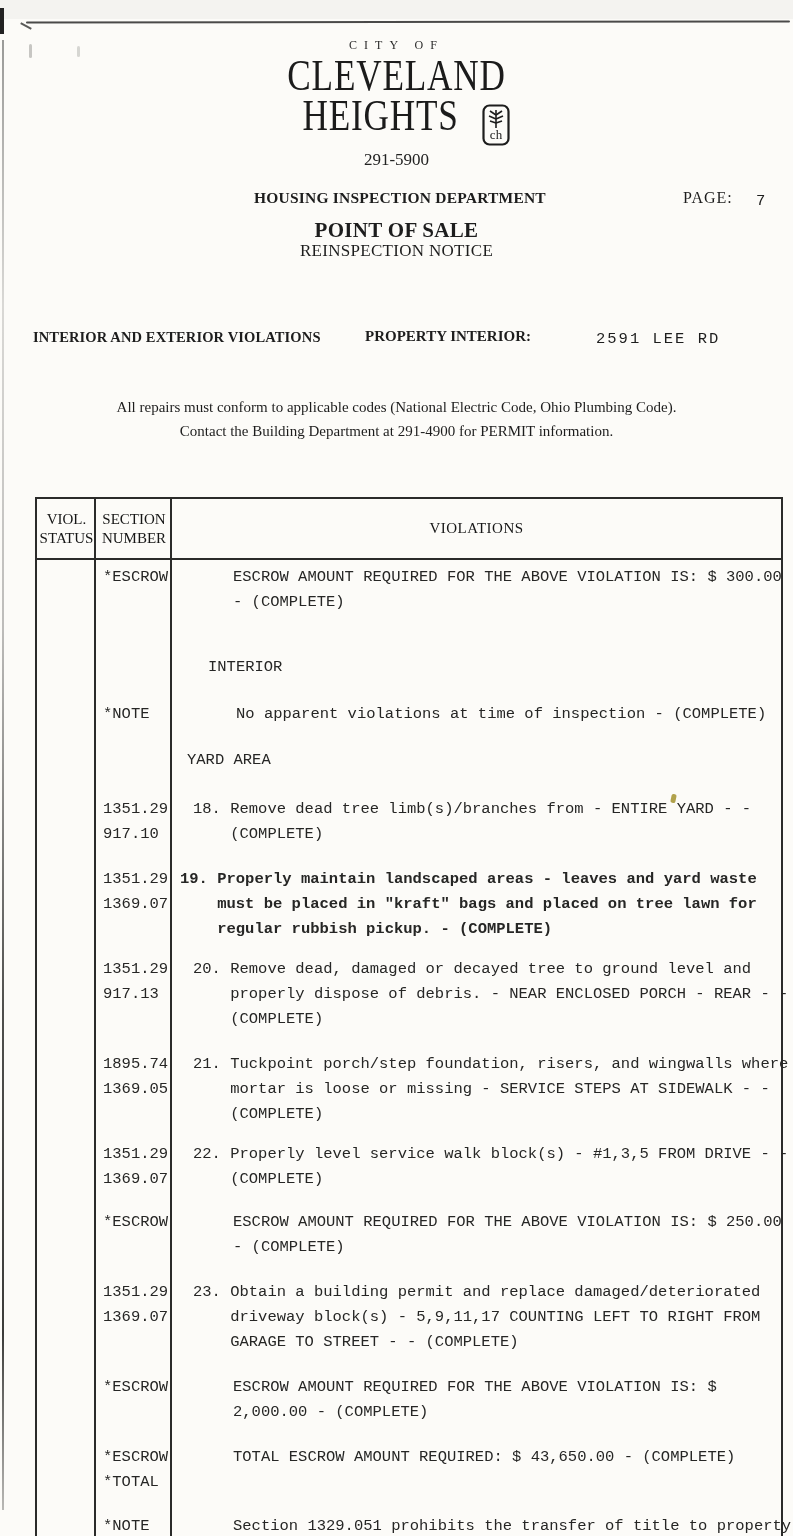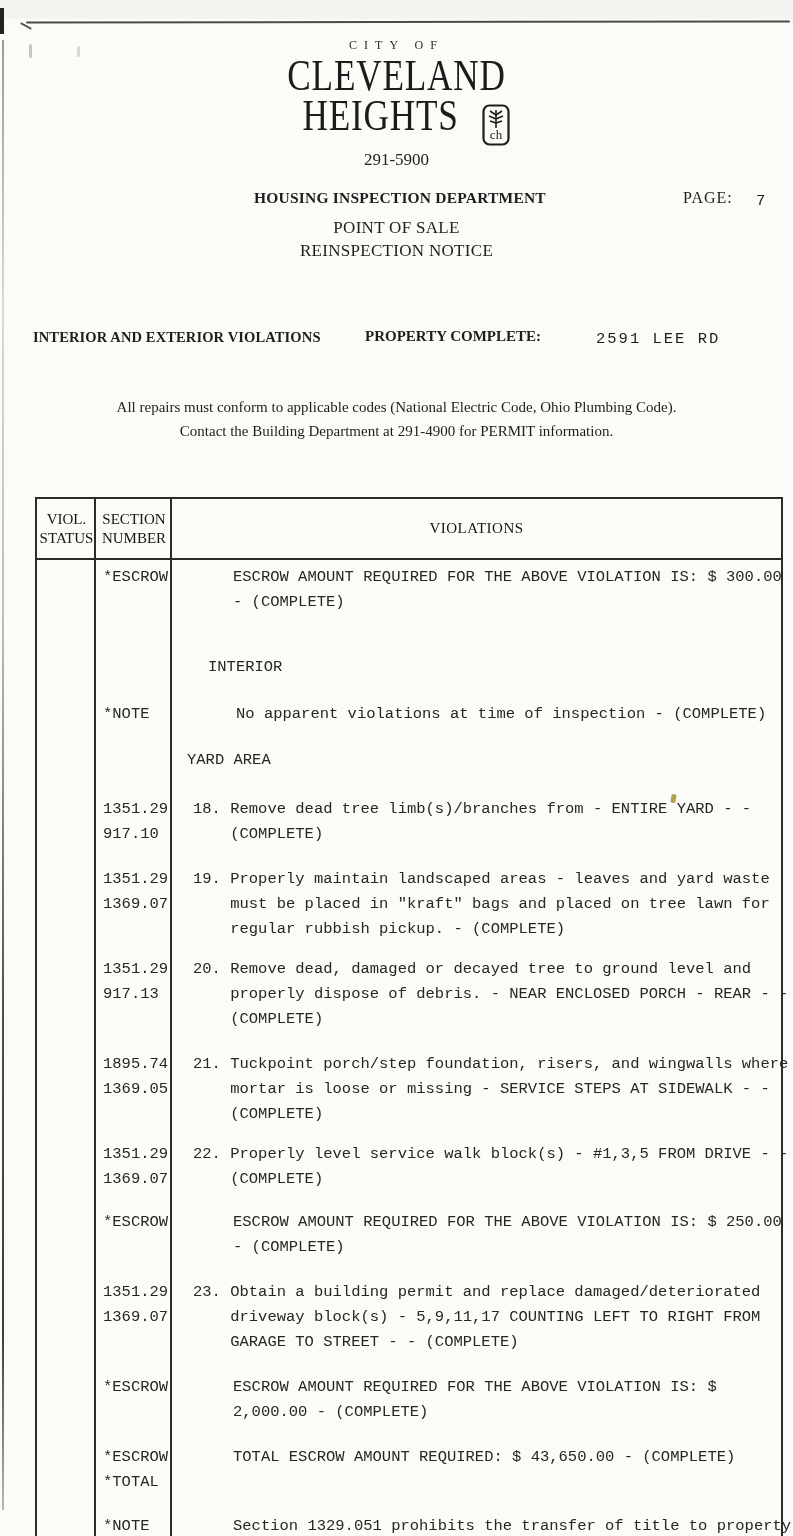--- a/index.html
+++ b/index.html
@@ -28,21 +28,21 @@
   .logo-big{font-size:44px;line-height:40px;color:#1b1b1b;letter-spacing:1px;
     transform:scaleX(.8);transform-origin:center;font-weight:400;}
   .cleveland{top:56px;}
   .heights-row{top:96px;left:0;width:793px;display:flex;justify-content:center;align-items:flex-start;gap:2px;}
   .emblem{margin-top:8px;margin-left:2px;}
   .phone{top:150px;font-size:17px;color:#222;}
 
   .dept{top:189px;left:250px;width:300px;text-align:center;font-weight:bold;font-size:15.5px;letter-spacing:.2px;}
   .page-label{top:189px;left:683px;font-size:16px;letter-spacing:1px;}
   .page-num{top:192px;left:756px;font-size:15.5px;}
-  .title1{top:218px;font-weight:normal;font-size:17px;letter-spacing:.3px;}
+  .title1{top:218px;font-weight:bold;font-size:21px;letter-spacing:.3px;}
   .title2{top:241px;font-weight:normal;font-size:17px;letter-spacing:.3px;}
 
   .section-label{top:329px;left:33px;font-weight:bold;font-size:15px;letter-spacing:.1px;transform:scaleX(.97);transform-origin:left;}
   .prop-label{top:328px;left:365px;font-weight:bold;font-size:15px;}
   .prop-address{top:330px;left:596px;font-size:15.5px;letter-spacing:2px;}
 
   .notice1{top:399px;font-size:15px;}
   .notice2{top:423px;font-size:15px;}
 
   
@@ -100,21 +100,21 @@
   </div>
   <div class="abs center phone">291-5900</div>
 
   <div class="abs dept">HOUSING INSPECTION DEPARTMENT</div>
   <div class="abs page-label">PAGE:</div>
   <div class="abs page-num mono">7</div>
   <div class="abs center title1">POINT OF SALE</div>
   <div class="abs center title2">REINSPECTION NOTICE</div>
 
   <div class="abs section-label">INTERIOR AND EXTERIOR VIOLATIONS</div>
-  <div class="abs prop-label">PROPERTY COMPLETE:</div>
+  <div class="abs prop-label">PROPERTY INTERIOR:</div>
   <div class="abs prop-address mono">2591 LEE RD</div>
 
   <div class="abs center notice1">All repairs must conform to applicable codes (National Electric Code, Ohio Plumbing Code).</div>
   <div class="abs center notice2">Contact the Building Department at 291-4900 for PERMIT information.</div>
 
   <div class="abs tbl">
     <div class="vline vline1"></div>
     <div class="vline vline2"></div>
     <div class="thead">
       <div class="th th1">
@@ -153,21 +153,21 @@
           <div class="cell-status mono"></div>
           <div class="cell-section mono">1351.29
 917.10</div>
           <div class="cell-text mono" style="padding-left: 21px;">18. Remove dead tree limb(s)/branches from - ENTIRE YARD - -
     (COMPLETE)</div>
         </div>
         <div class="trow" style="margin-top: 20px;">
           <div class="cell-status mono"></div>
           <div class="cell-section mono">1351.29
 1369.07</div>
-          <div class="cell-text mono" style="padding-left: 21px;">19. Properly maintain landscaped areas - leaves and yard waste
+          <div class="cell-text mono" style="padding-left: 8px; font-weight: bold;">19. Properly maintain landscaped areas - leaves and yard waste
     must be placed in "kraft" bags and placed on tree lawn for
     regular rubbish pickup. - (COMPLETE)</div>
         </div>
         <div class="trow" style="margin-top: 15px;">
           <div class="cell-status mono"></div>
           <div class="cell-section mono">1351.29
 917.13</div>
           <div class="cell-text mono" style="padding-left: 21px;">20. Remove dead, damaged or decayed tree to ground level and
     properly dispose of debris. - NEAR ENCLOSED PORCH - REAR - -
     (COMPLETE)</div>

